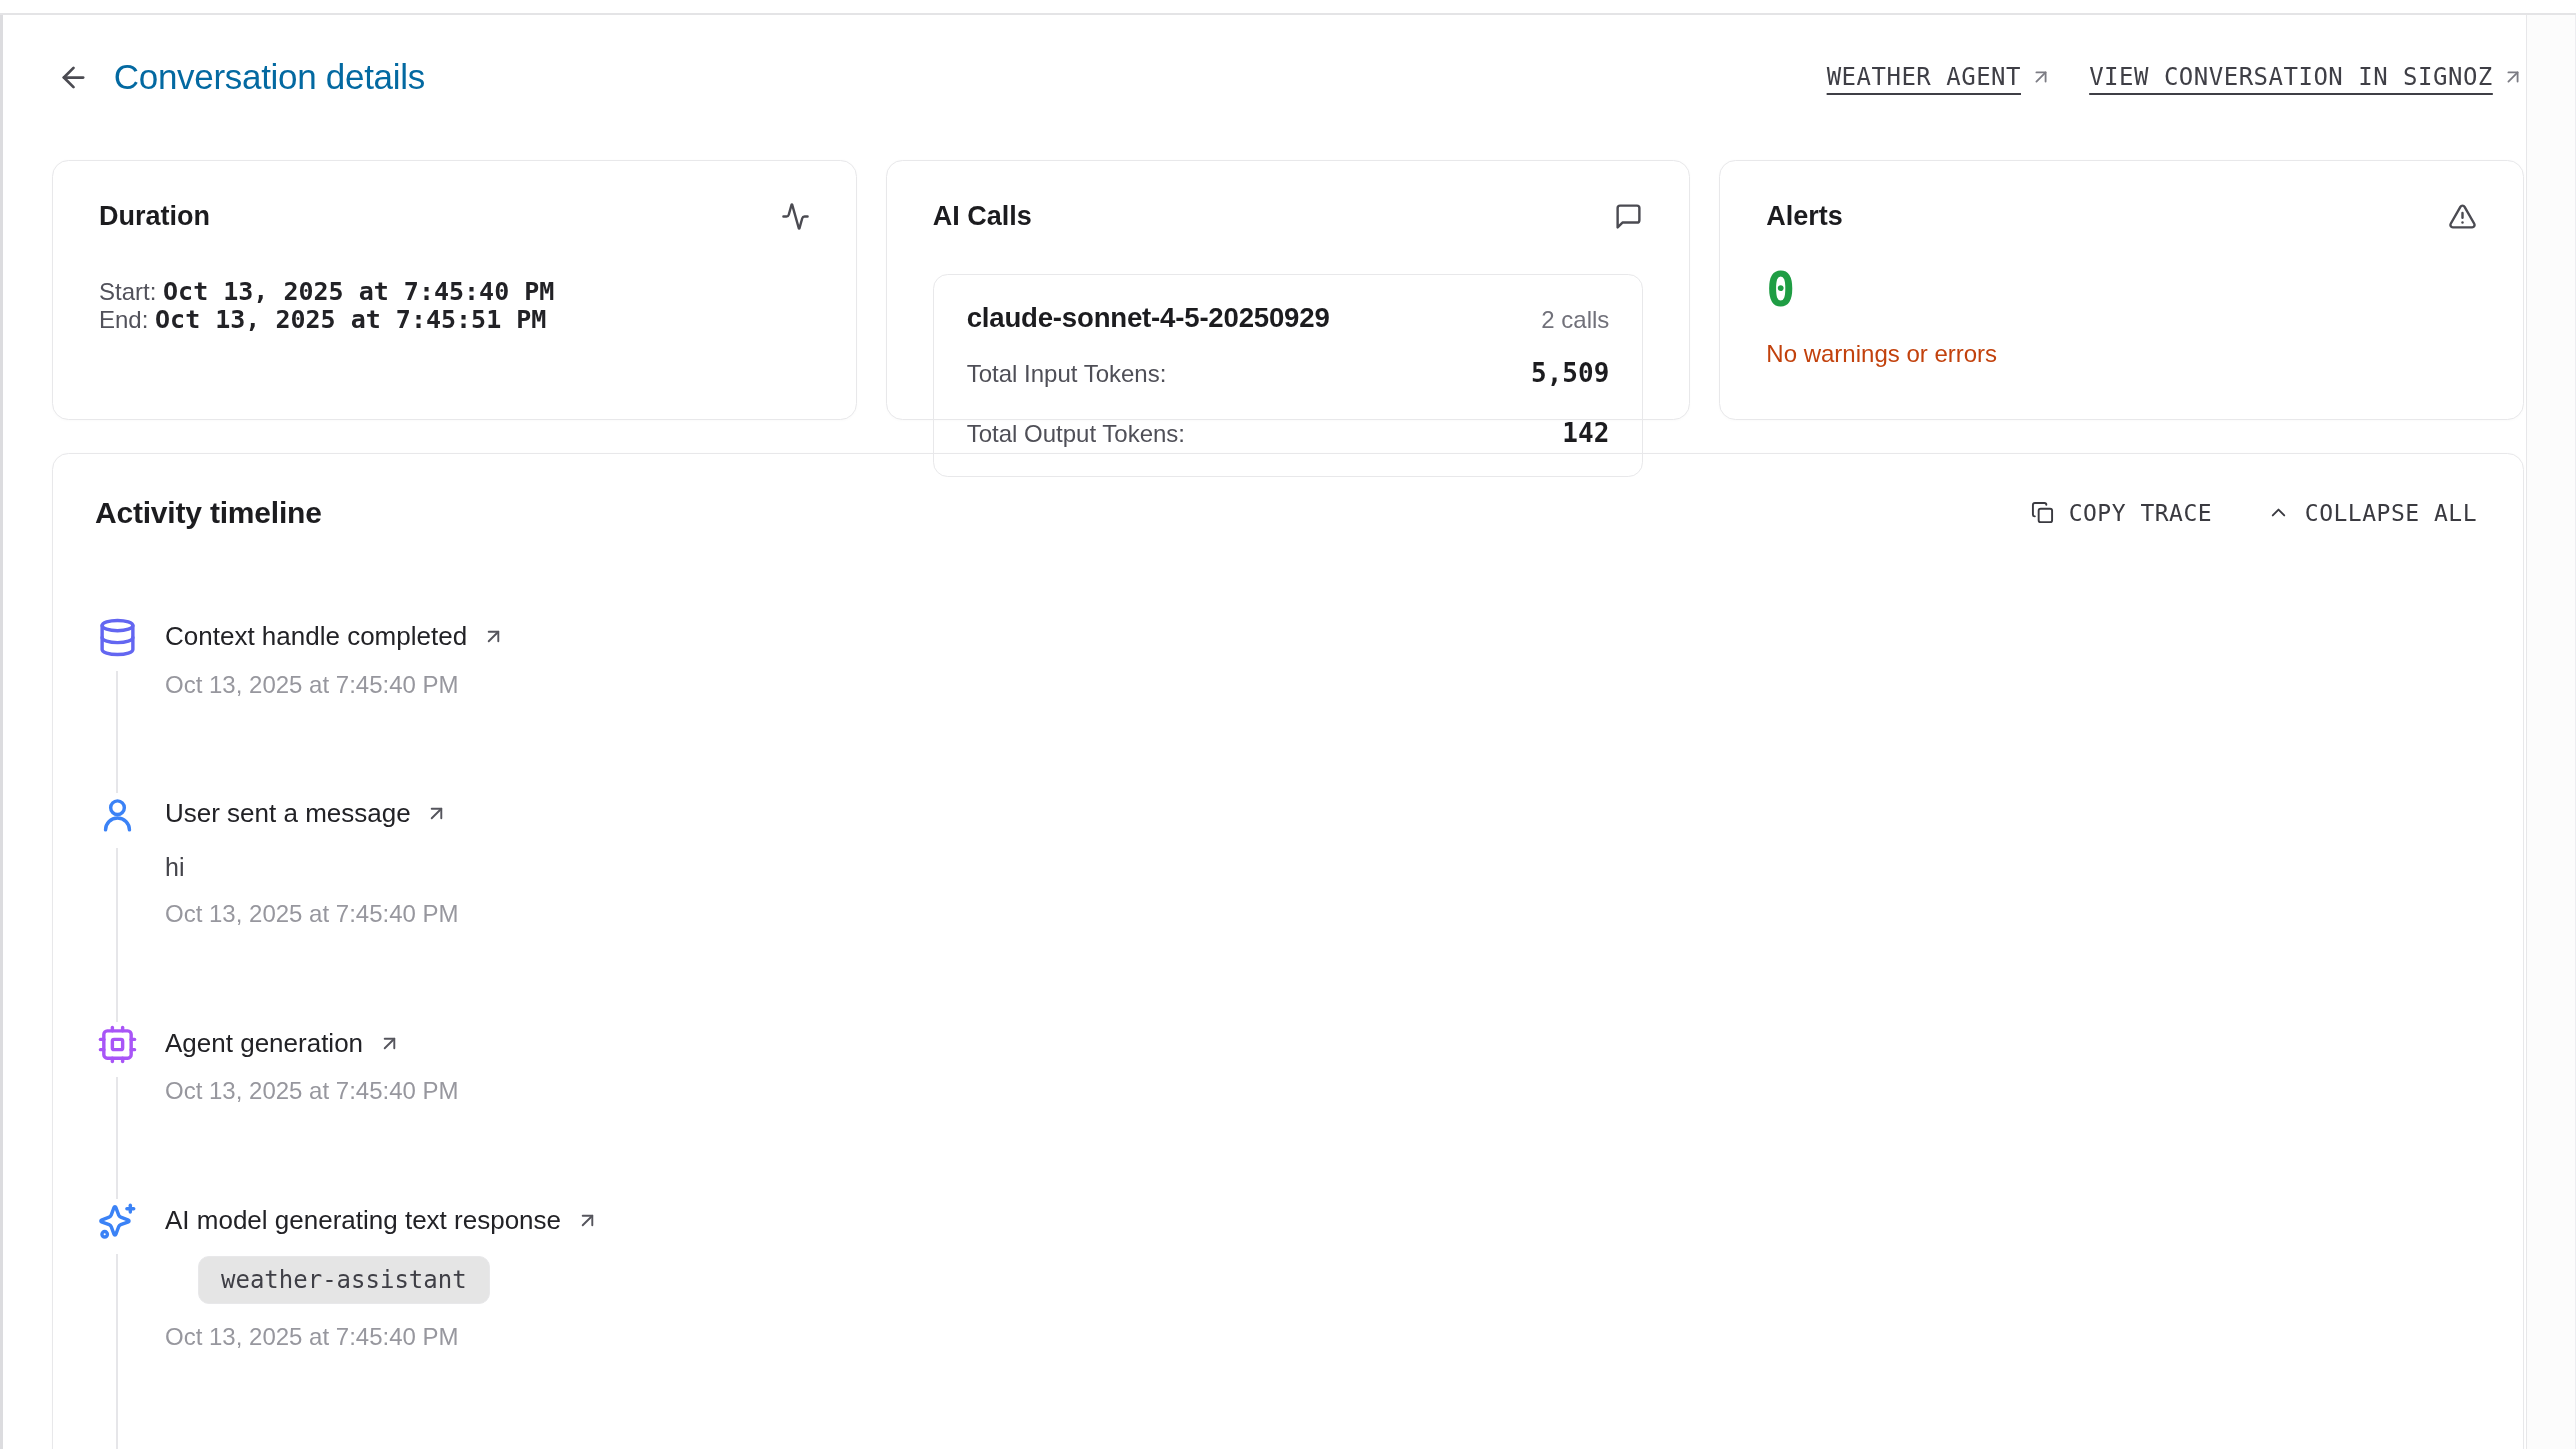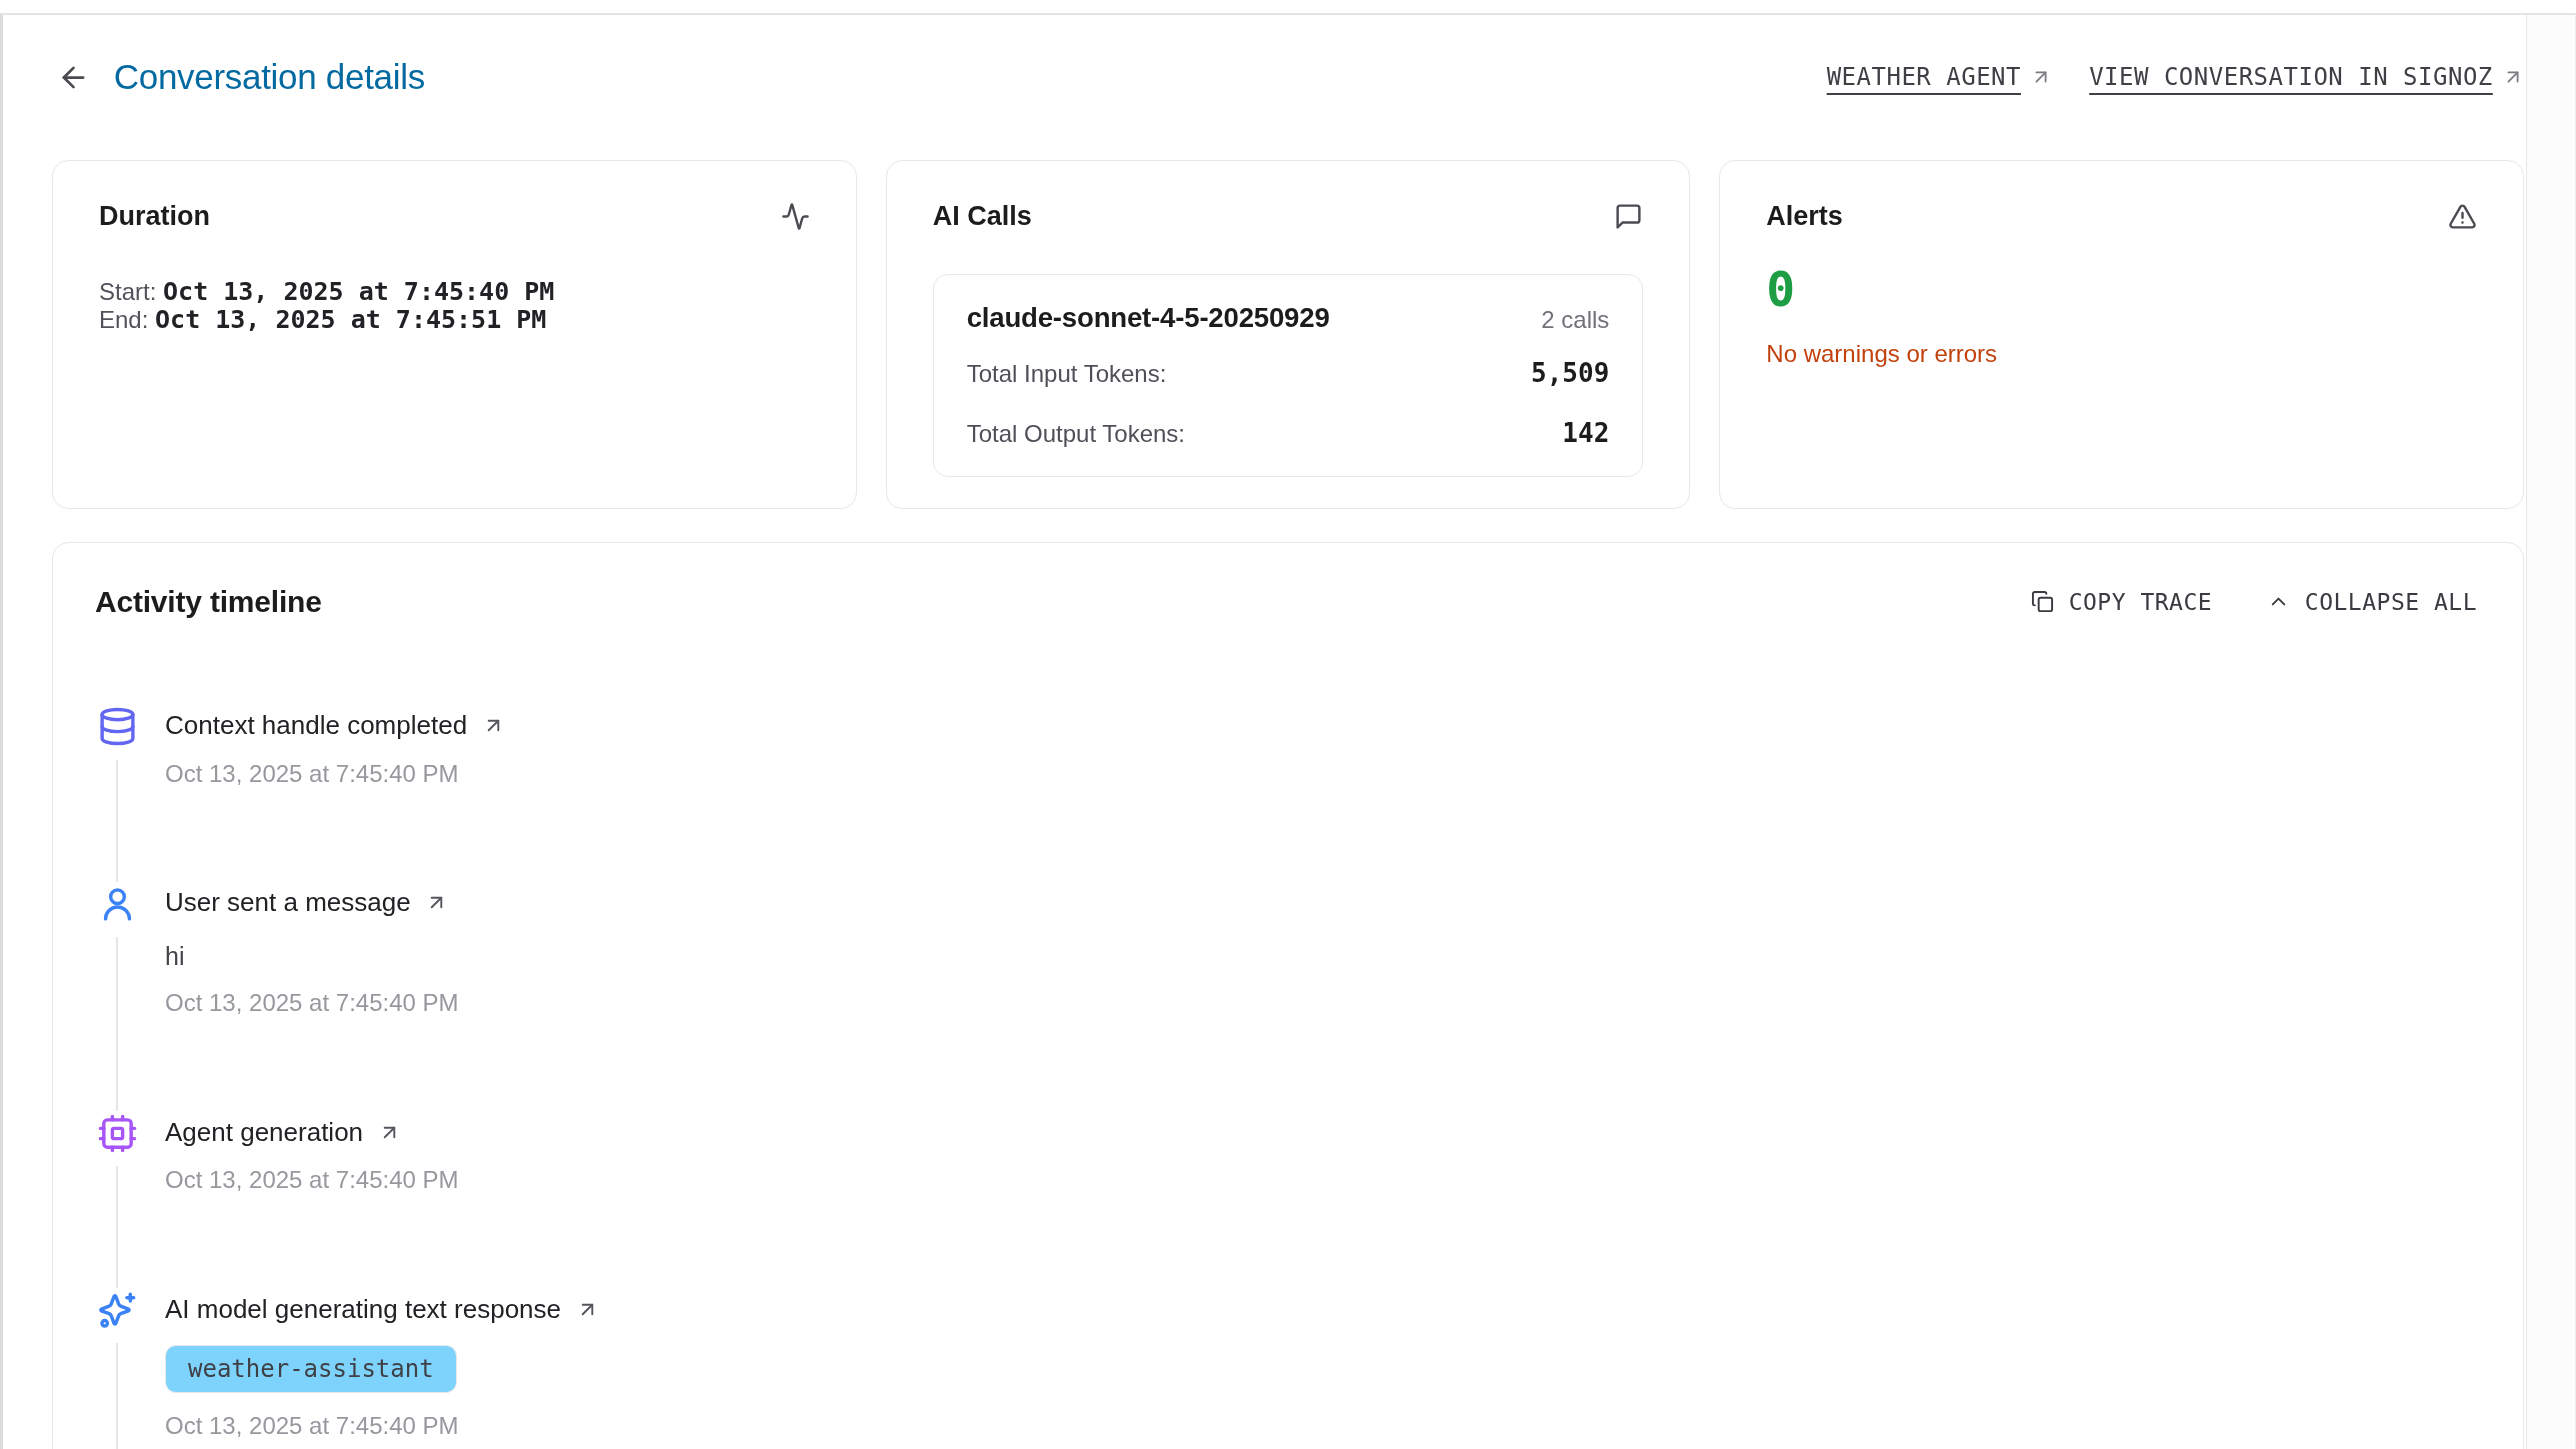--- a/index.html
+++ b/index.html
@@ -24,21 +24,21 @@
   .header-links { display:flex; align-items:center; gap:37px; }
   .hdr-link { display:flex; align-items:center; gap:9.2px; cursor:pointer; text-decoration:none; }
   .hdr-link .lbl { font-family:"DejaVu Sans Mono", monospace; font-size:24px; color:#3f3f46;
                    letter-spacing:0.5px; text-decoration:underline; text-underline-offset:8.3px;
                    text-decoration-thickness:1.8px; text-decoration-color:#3f3f46; }
   .hdr-link svg { width:22px; height:22px; color:#7c7c84; }
 
   
   .cards-row { display:grid; grid-template-columns:repeat(3, 1fr); gap:29px; margin-top:57px; }
   .card { background:#ffffff; border:1.8px solid #e8e8ea; border-radius:16.5px; padding:40px 46px;
-          height:349px; box-shadow:0 0.9px 2.8px rgba(0,0,0,0.02); }
+          height:260px; box-shadow:0 0.9px 2.8px rgba(0,0,0,0.02); }
   .card-head { display:flex; align-items:center; justify-content:space-between; }
   .card-title { font-size:27px; font-weight:600; color:#1c1c1f; }
   .card-head svg { width:29px; height:29px; color:#4b4b52; }
 
   .dur-body { margin-top:46px; }
   .dur-row { font-size:24px; color:#52525b; line-height:28px; }
   .dur-row .mono-val { font-family:"DejaVu Sans Mono", monospace; font-size:25px; font-weight:600; color:#222226; }
   .dur-conv { margin-top:14.7px; font-size:24px; color:#3f3f46; }
   .dur-conv .soft { color:#73737b; }
 
@@ -73,22 +73,22 @@
                     justify-content:center; align-items:flex-start; background:#ffffff; padding:1.8px 0 9.2px 0;
                     height:55px; }
   .event-icon-col svg { width:41px; height:41px; }
   .ic-indigo { color:#6366f1; } .ic-blue { color:#3b82f6; } .ic-purple { color:#a855f7; }
   .event-body { padding-top:5.5px; }
   .event-title-row { display:flex; align-items:center; gap:14.7px; cursor:pointer; text-decoration:none; }
   .event-title { font-size:26px; font-weight:500; color:#222226; }
   .event-title-row svg { width:23px; height:23px; color:#55555d; }
   .event-text { margin-top:24px; font-size:25px; color:#44444b; }
   .event-badge { display:inline-block; margin-top:20px; font-family:"DejaVu Sans Mono", monospace;
-                 font-size:24px; color:#3f3f46; background:#7dd3fc; border:1.8px solid #e8e8ea;
-                 border-radius:11px; padding:9.2px 22px; }
+                 font-size:24px; color:#3f3f46; background:#e5e5e5; border:1.8px solid #e8e8ea;
+                 border-radius:11px; padding:9.2px 22px;margin-left:33px; }
   .event-ts { margin-top:18.4px; font-size:24px; color:#97979e; }
 </style>
 </head>
 <body>
 
 <div class="edge-top"></div>
 <div class="edge-left"></div>
 <div class="scroll-gutter"></div>
 
 <div class="content">

